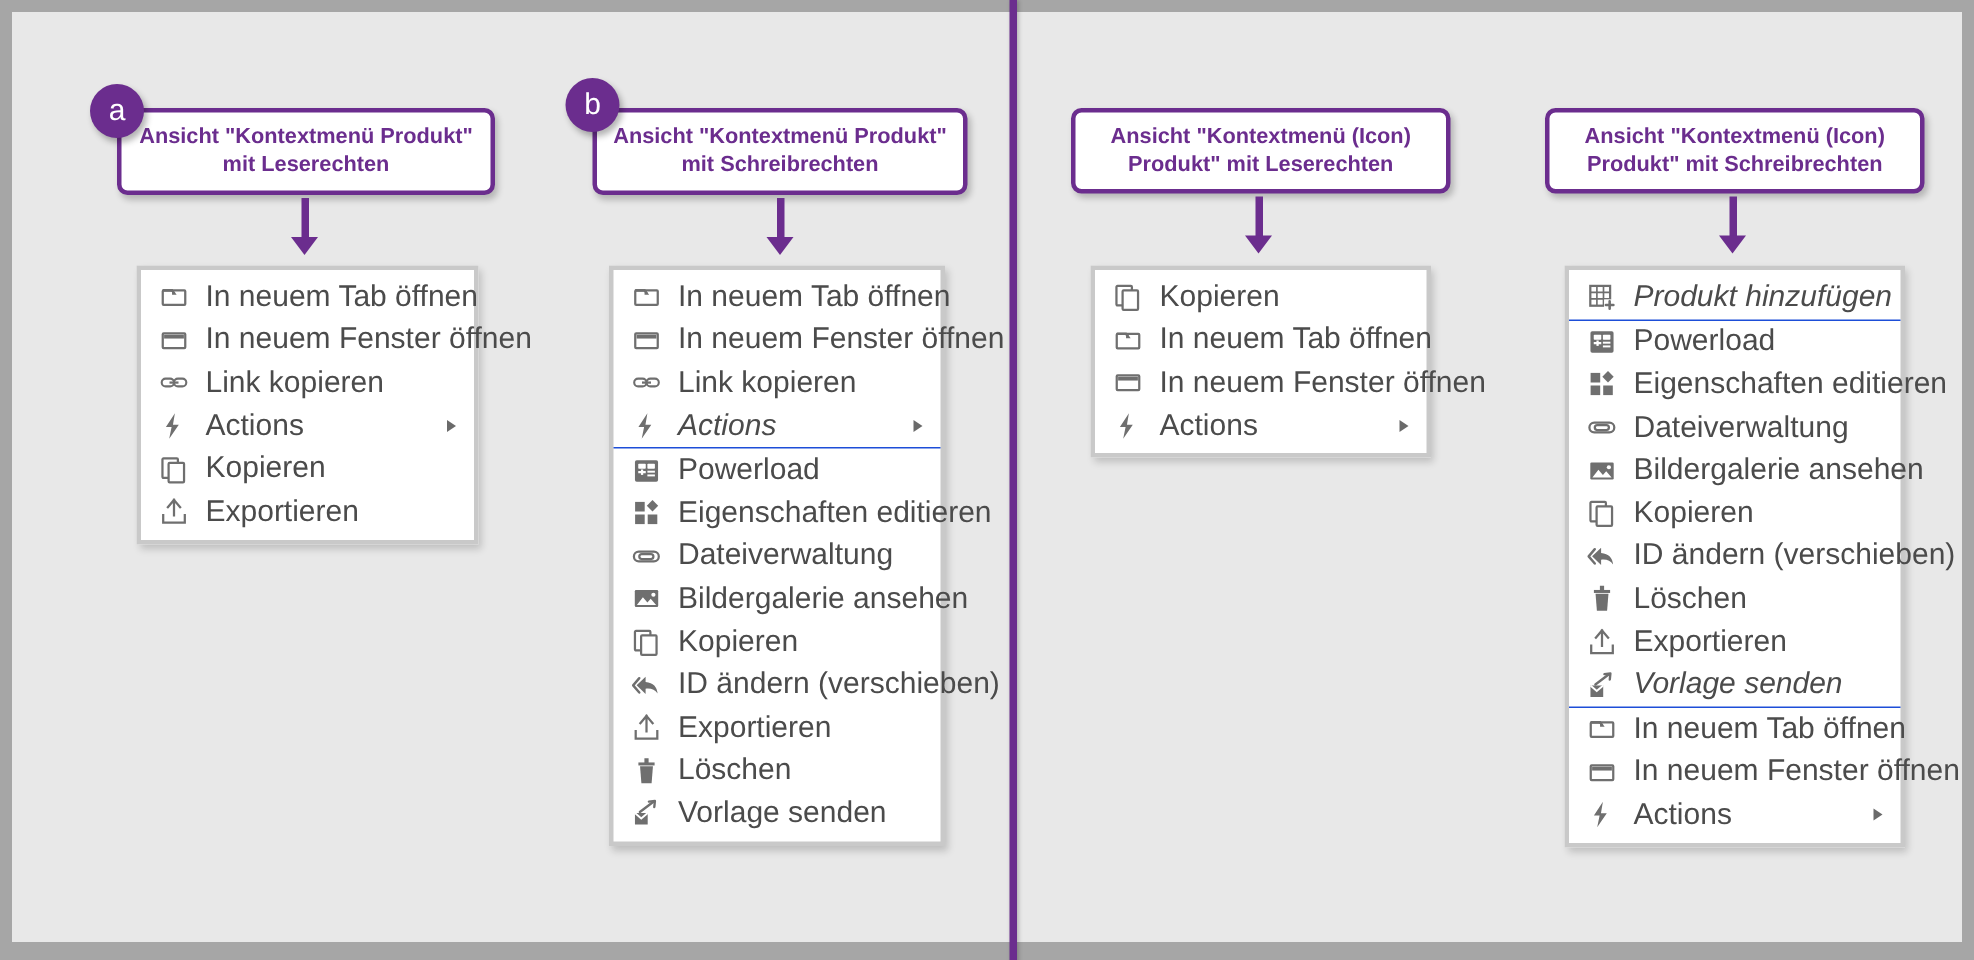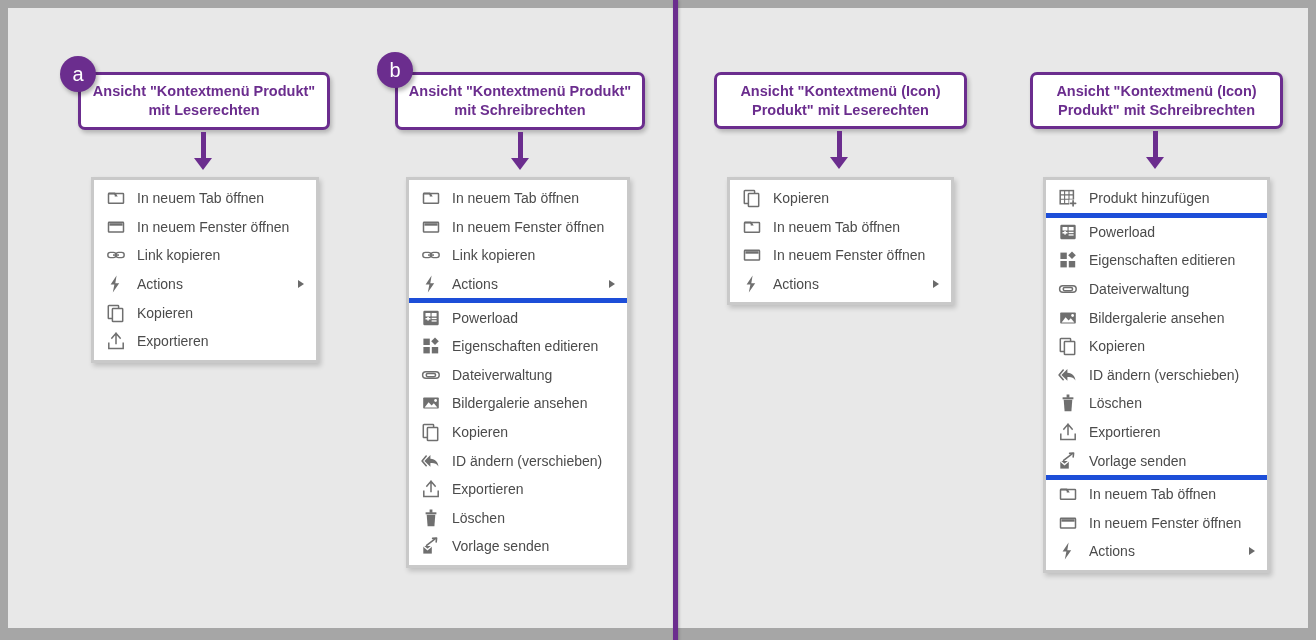--- a/index.html
+++ b/index.html
@@ -102,27 +102,28 @@
     border: 3px solid #c9c9c9;
     box-sizing: border-box;
     padding: 4px 0;
     box-shadow: 2px 3px 5px rgba(0,0,0,0.18);
   }
   .menu-item {
     display: flex;
     align-items: center;
     height: 28.6px;
     padding: 0 10px 0 12px;
-    font-size: 14px;
+    font-size: 20px;
     color: #4b4b4b;
     position: relative;
     white-space: nowrap;
   }
   .menu-item.sep-after {
-    border-bottom: 5px solid #1d4ed8;
+    border-bottom: 1px solid #1d4ed8;
+    font-style: italic;
   }
   .menu-item .ico {
     width: 20px;
     height: 20px;
     flex: 0 0 20px;
     margin-right: 11px;
     display: flex;
     align-items: center;
     justify-content: center;
   }

